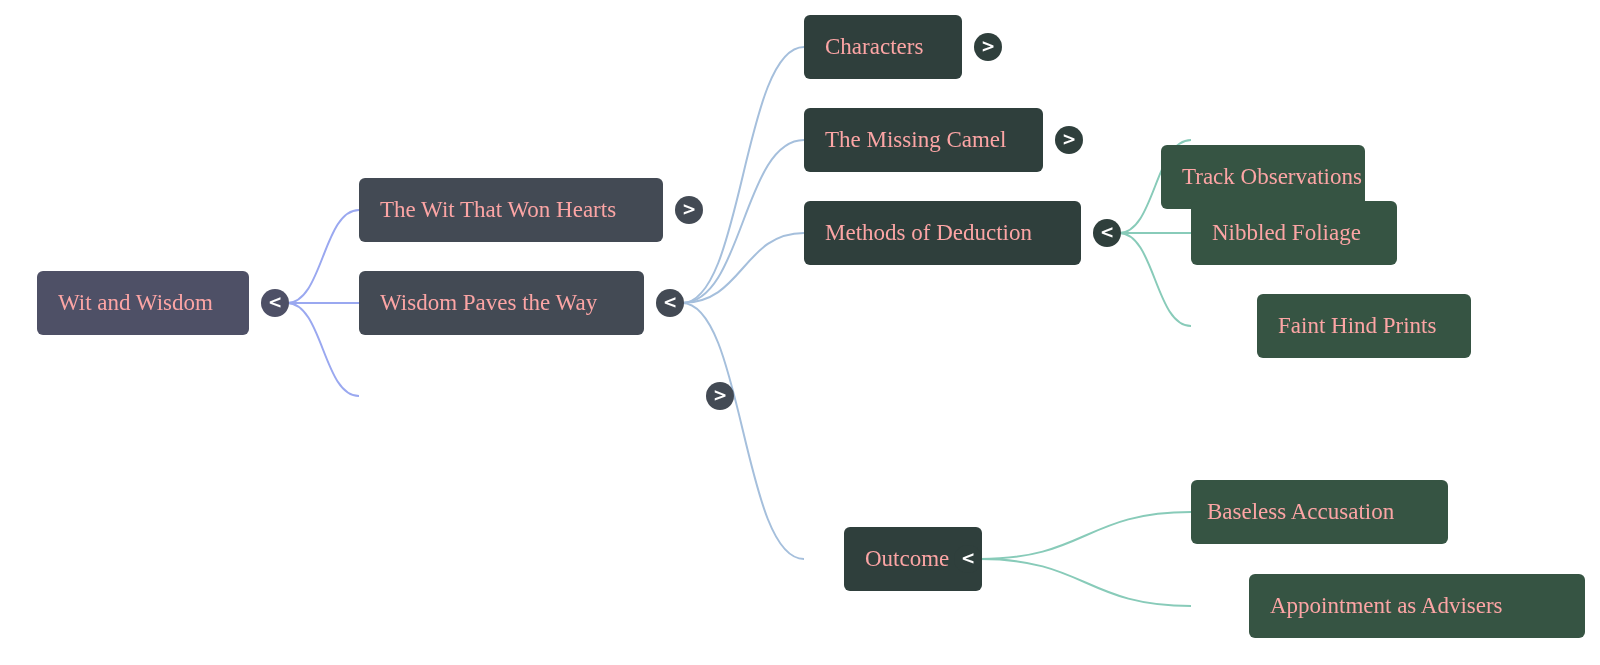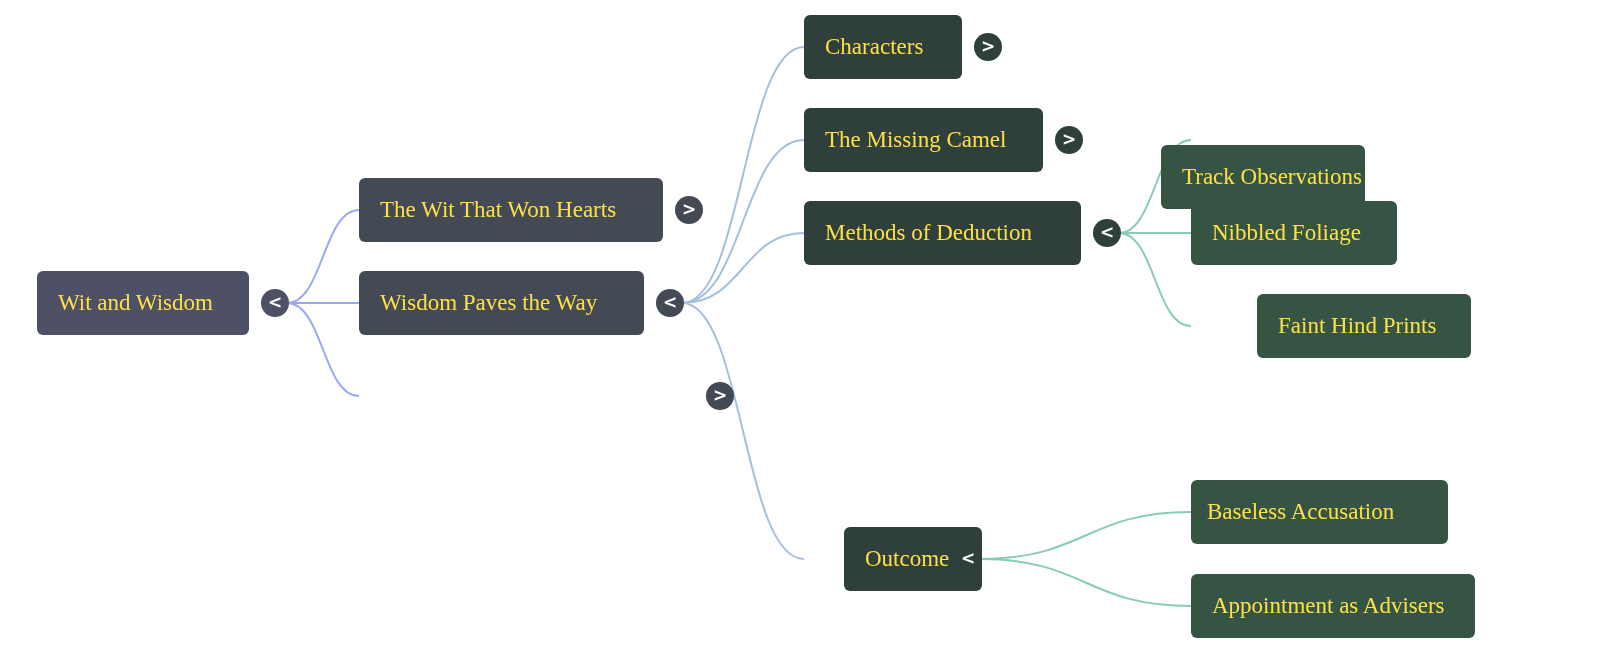--- a/index.html
+++ b/index.html
@@ -4,21 +4,21 @@
   <style>
     html, body { margin: 0; padding: 0; background: #ffffff; }
     body { width: 1600px; height: 665px; position: relative; overflow: hidden; }
     #canvas { position: absolute; left: 0; top: 0; width: 1600px; height: 665px; }
     #links { position: absolute; left: 0; top: 0; width: 1600px; height: 665px; pointer-events: none; }
     .node {
       position: absolute;
       box-sizing: border-box;
       height: 64px;
       border-radius: 6px;
-      color: #fde047;
+      color: #fca5a5;
       font-family: "Liberation Serif", "DejaVu Serif", serif;
       font-size: 23px;
       line-height: 64px;
       padding-left: 21px;
       white-space: nowrap;
       cursor: pointer;
     }
     .toggle {
       position: absolute;
       width: 28px; height: 28px;
@@ -63,14 +63,14 @@
     <div class="node" style="left: 804px; top: 108px; width: 239px; background: rgb(47, 63, 60);"><span>The Missing Camel</span></div>
     <div class="toggle" style="left: 1055px; top: 126px; background: rgb(47, 63, 60);">&gt;</div>
     <div class="node" style="left: 804px; top: 201px; width: 277px; background: rgb(47, 63, 60);"><span>Methods of Deduction</span></div>
     <div class="toggle" style="left: 1093px; top: 219px; background: rgb(47, 63, 60);">&lt;</div>
     <div class="node" style="left: 804px; top: 527px; width: 138px; background: rgb(47, 63, 60); margin-left: 40px;"><span>Outcome</span></div>
     <div class="toggle" style="left: 954px; top: 545px; background: rgb(47, 63, 60);">&lt;</div>
     <div class="node" style="left: 1161px; top: 108px; width: 204px; background: rgb(54, 84, 67); margin-top: 37px;"><span>Track Observations</span></div>
     <div class="node" style="left: 1191px; top: 201px; width: 206px; background: rgb(54, 84, 67);"><span>Nibbled Foliage</span></div>
     <div class="node" style="left: 1257px; top: 294px; width: 214px; background: rgb(54, 84, 67);"><span>Faint Hind Prints</span></div>
     <div class="node" style="left: 1191px; top: 480px; width: 257px; background: rgb(54, 84, 67); padding-left: 16px;"><span>Baseless Accusation</span></div>
-    <div class="node" style="left: 1191px; top: 574px; width: 284px; background: rgb(54, 84, 67);"><span>Appointment as Advisers</span></div>
+    <div class="node" style="left: 1249px; top: 574px; width: 336px; background: rgb(54, 84, 67);"><span>Appointment as Advisers</span></div>
   </div>
 
 </body></html>

